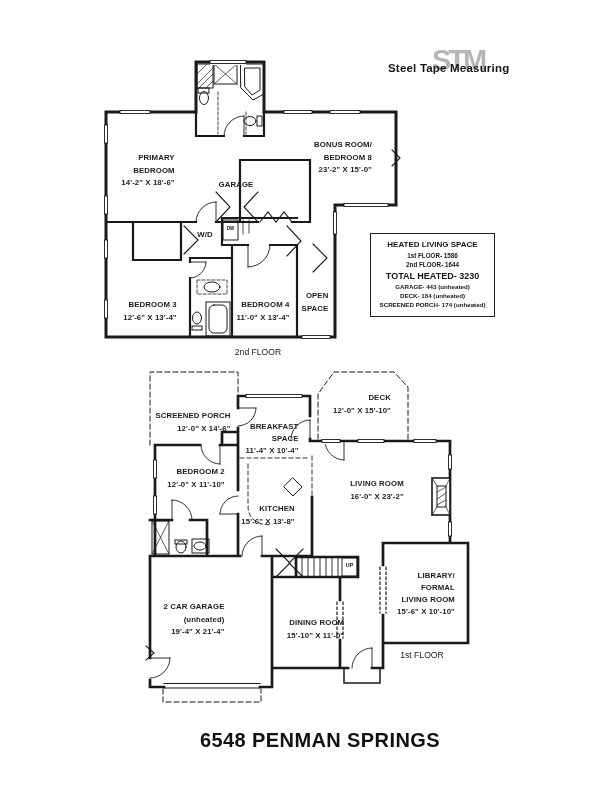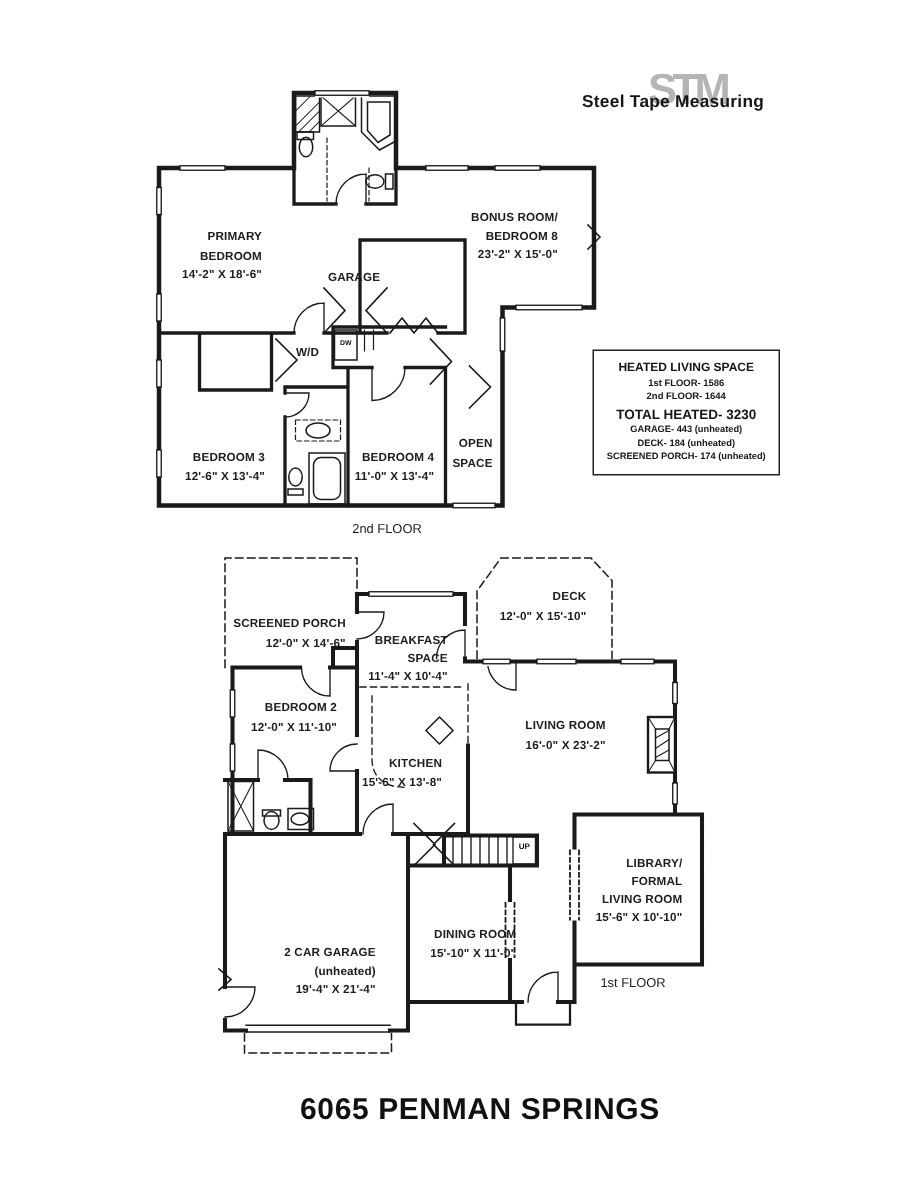--- a/index.html
+++ b/index.html
@@ -14,21 +14,21 @@
        color:#1a1a1a;white-space:nowrap;}
   .tiny{position:absolute;transform:translateX(-50%);font-size:5px;font-weight:600;color:#111;}
   
   #logo{position:absolute;left:388px;top:50px;width:140px;height:42px;}
   #logo .stm{position:absolute;left:44px;top:-6px;font-size:29px;font-weight:bold;
        color:#b5b5b5;letter-spacing:-3px;}
   #logo .logo-text{position:absolute;left:0;top:12px;font-size:11.5px;font-weight:bold;
        color:#151515;letter-spacing:0.2px;white-space:nowrap;}
   
   #info-box{position:absolute;left:370px;top:233px;width:125px;height:84px;
-       border:1.3px solid #222;box-sizing:border-box;text-align:center;color:#161616;margin-left:25px;}
+       border:1.3px solid #222;box-sizing:border-box;text-align:center;color:#161616;}
   #info-box .ib-title{margin-top:6px;font-size:8px;font-weight:bold;}
   #info-box .ib-small{font-size:6.3px;font-weight:600;margin-top:2.5px;}
   #info-box .ib-total{font-size:9px;font-weight:bold;margin-top:3px;}
   #info-box .ib-unheated{font-size:6.2px;font-weight:600;margin-top:2px;}
   #title{position:absolute;left:320px;top:729px;transform:translateX(-50%);
        font-size:20px;font-weight:bold;color:#111;letter-spacing:0.4px;white-space:nowrap;}
 </style>
 </head>
 <body>
 
@@ -253,21 +253,21 @@
     <div>12'-0" X 11'-10"</div>
   </div>
   <div class="lbl" style="left:268px;top:503px;">
     <div>KITCHEN</div>
     <div>15'-6" X 13'-8"</div>
   </div>
   <div class="lbl" style="left:377px;top:478px;">
     <div>LIVING ROOM</div>
     <div>16'-0" X 23'-2"</div>
   </div>
-  <div class="lbl" style="left:220px;top:601px;margin-top:28px;">
+  <div class="lbl" style="left:194px;top:601px;">
     <div>2 CAR GARAGE</div>
     <div>(unheated)</div>
     <div>19'-4" X 21'-4"</div>
   </div>
   <div class="lbl" style="left:303px;top:617px;padding-left:25px;">
     <div>DINING ROOM</div>
     <div>15'-10" X 11'-0"</div>
   </div>
   <div class="lbl tight" style="left:426px;top:570px;">
     <div>LIBRARY/</div>
@@ -285,15 +285,15 @@
   <div id="info-box">
     <div class="ib-title">HEATED LIVING SPACE</div>
     <div class="ib-small">1st FLOOR- 1586</div>
     <div class="ib-small">2nd FLOOR- 1644</div>
     <div class="ib-total">TOTAL HEATED- 3230</div>
     <div class="ib-unheated">GARAGE- 443 (unheated)</div>
     <div class="ib-unheated">DECK- 184 (unheated)</div>
     <div class="ib-unheated">SCREENED PORCH- 174 (unheated)</div>
   </div>
 
-  <div id="title">6065 PENMAN SPRINGS</div>
+  <div id="title">6548 PENMAN SPRINGS</div>
 
 </div>
 
 </body></html>

